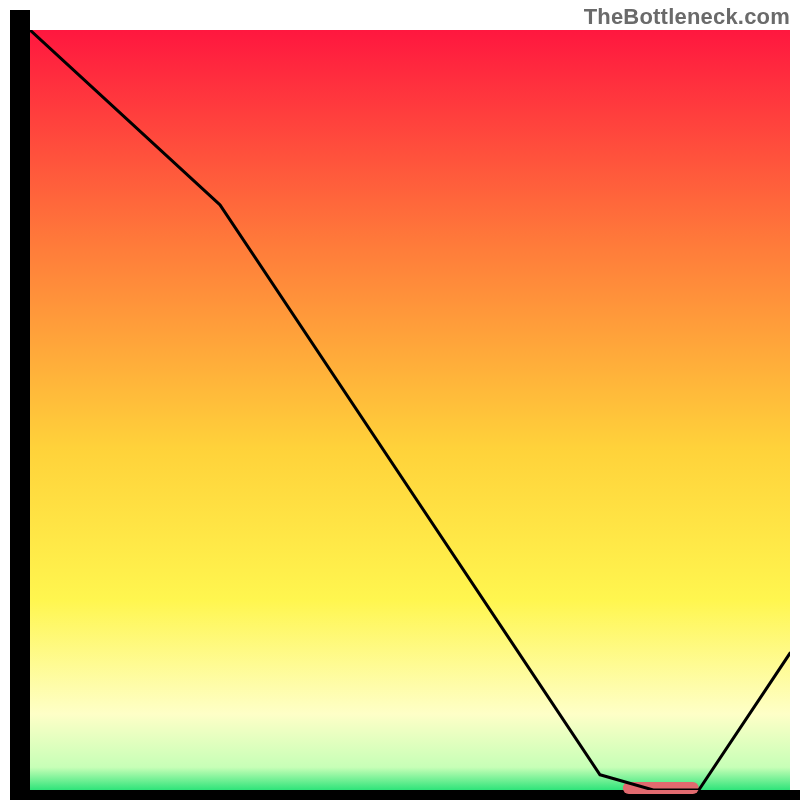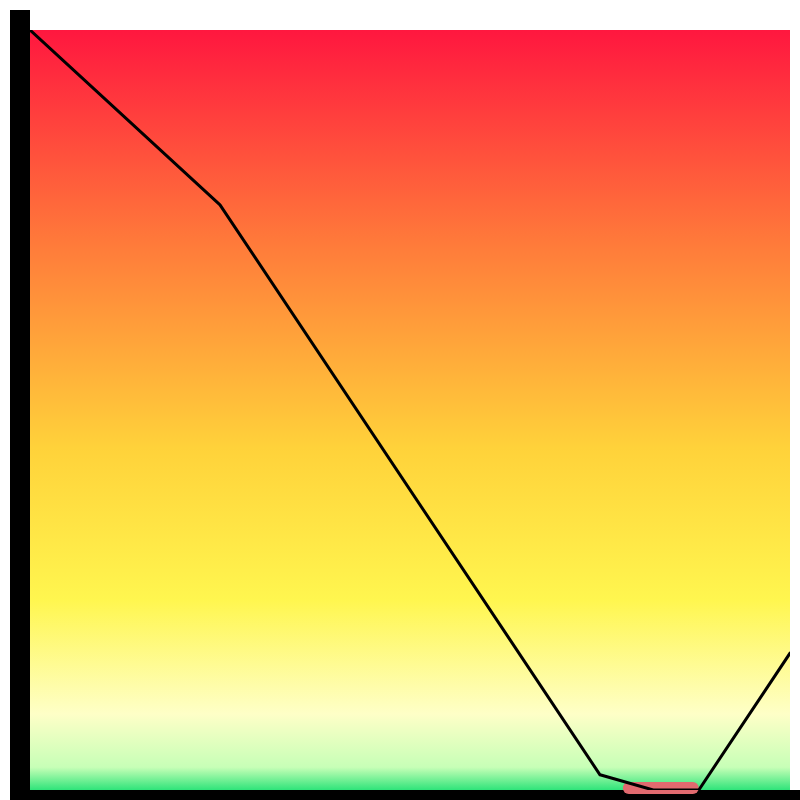--- a/index.html
+++ b/index.html
@@ -27,20 +27,21 @@
     z-index: 5;
   }
   svg.chart {
     display: block;
   }
 </style>
 </head>
 <body>
 
 <div class="container">
+  <div class="watermark">TheBottleneck.com</div>
 
   <svg class="chart" width="800" height="800" viewBox="0 0 800 800">
     <defs>
       <linearGradient id="bg-grad" x1="0" y1="0" x2="0" y2="1">
         <stop id="g0" offset="0%" stop-color="#ff173f"></stop>
         <stop id="g1" offset="28%" stop-color="#ff7a3a"></stop>
         <stop id="g2" offset="55%" stop-color="#ffd23a"></stop>
         <stop id="g3" offset="75%" stop-color="#fff64f"></stop>
         <stop id="g4" offset="90%" stop-color="#feffc7"></stop>
         <stop id="g5" offset="97%" stop-color="#c7ffb7"></stop>

